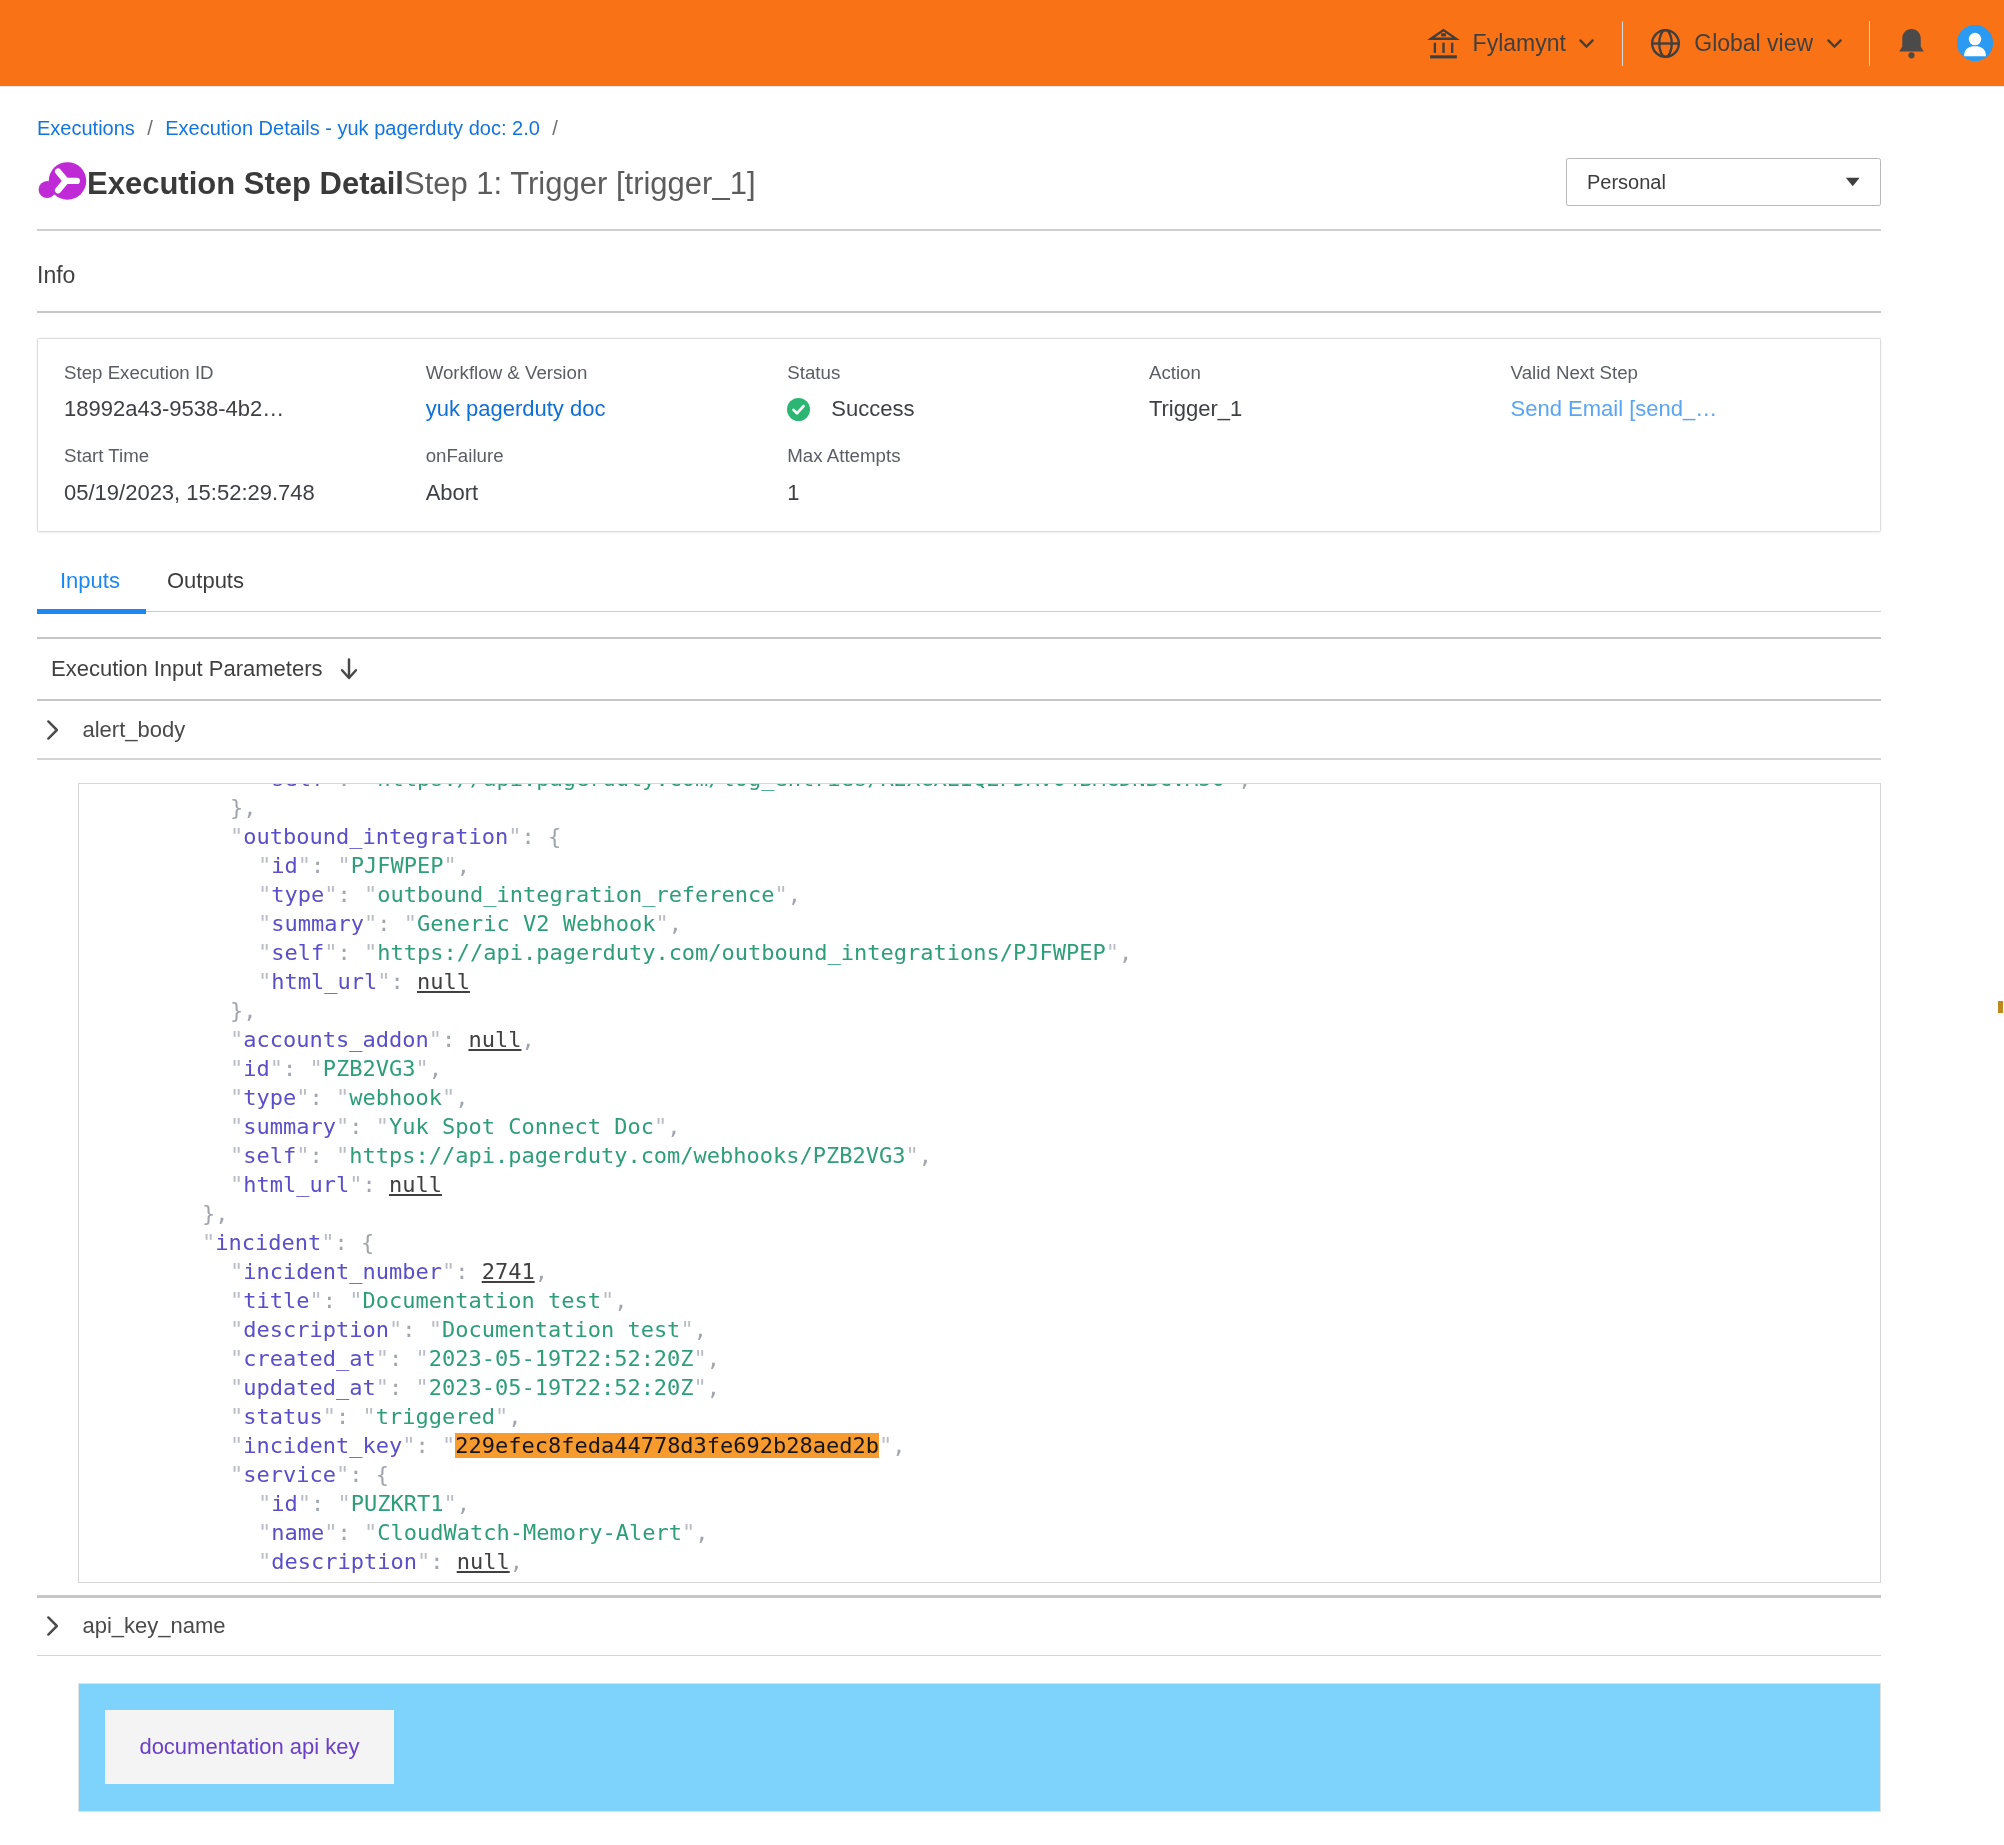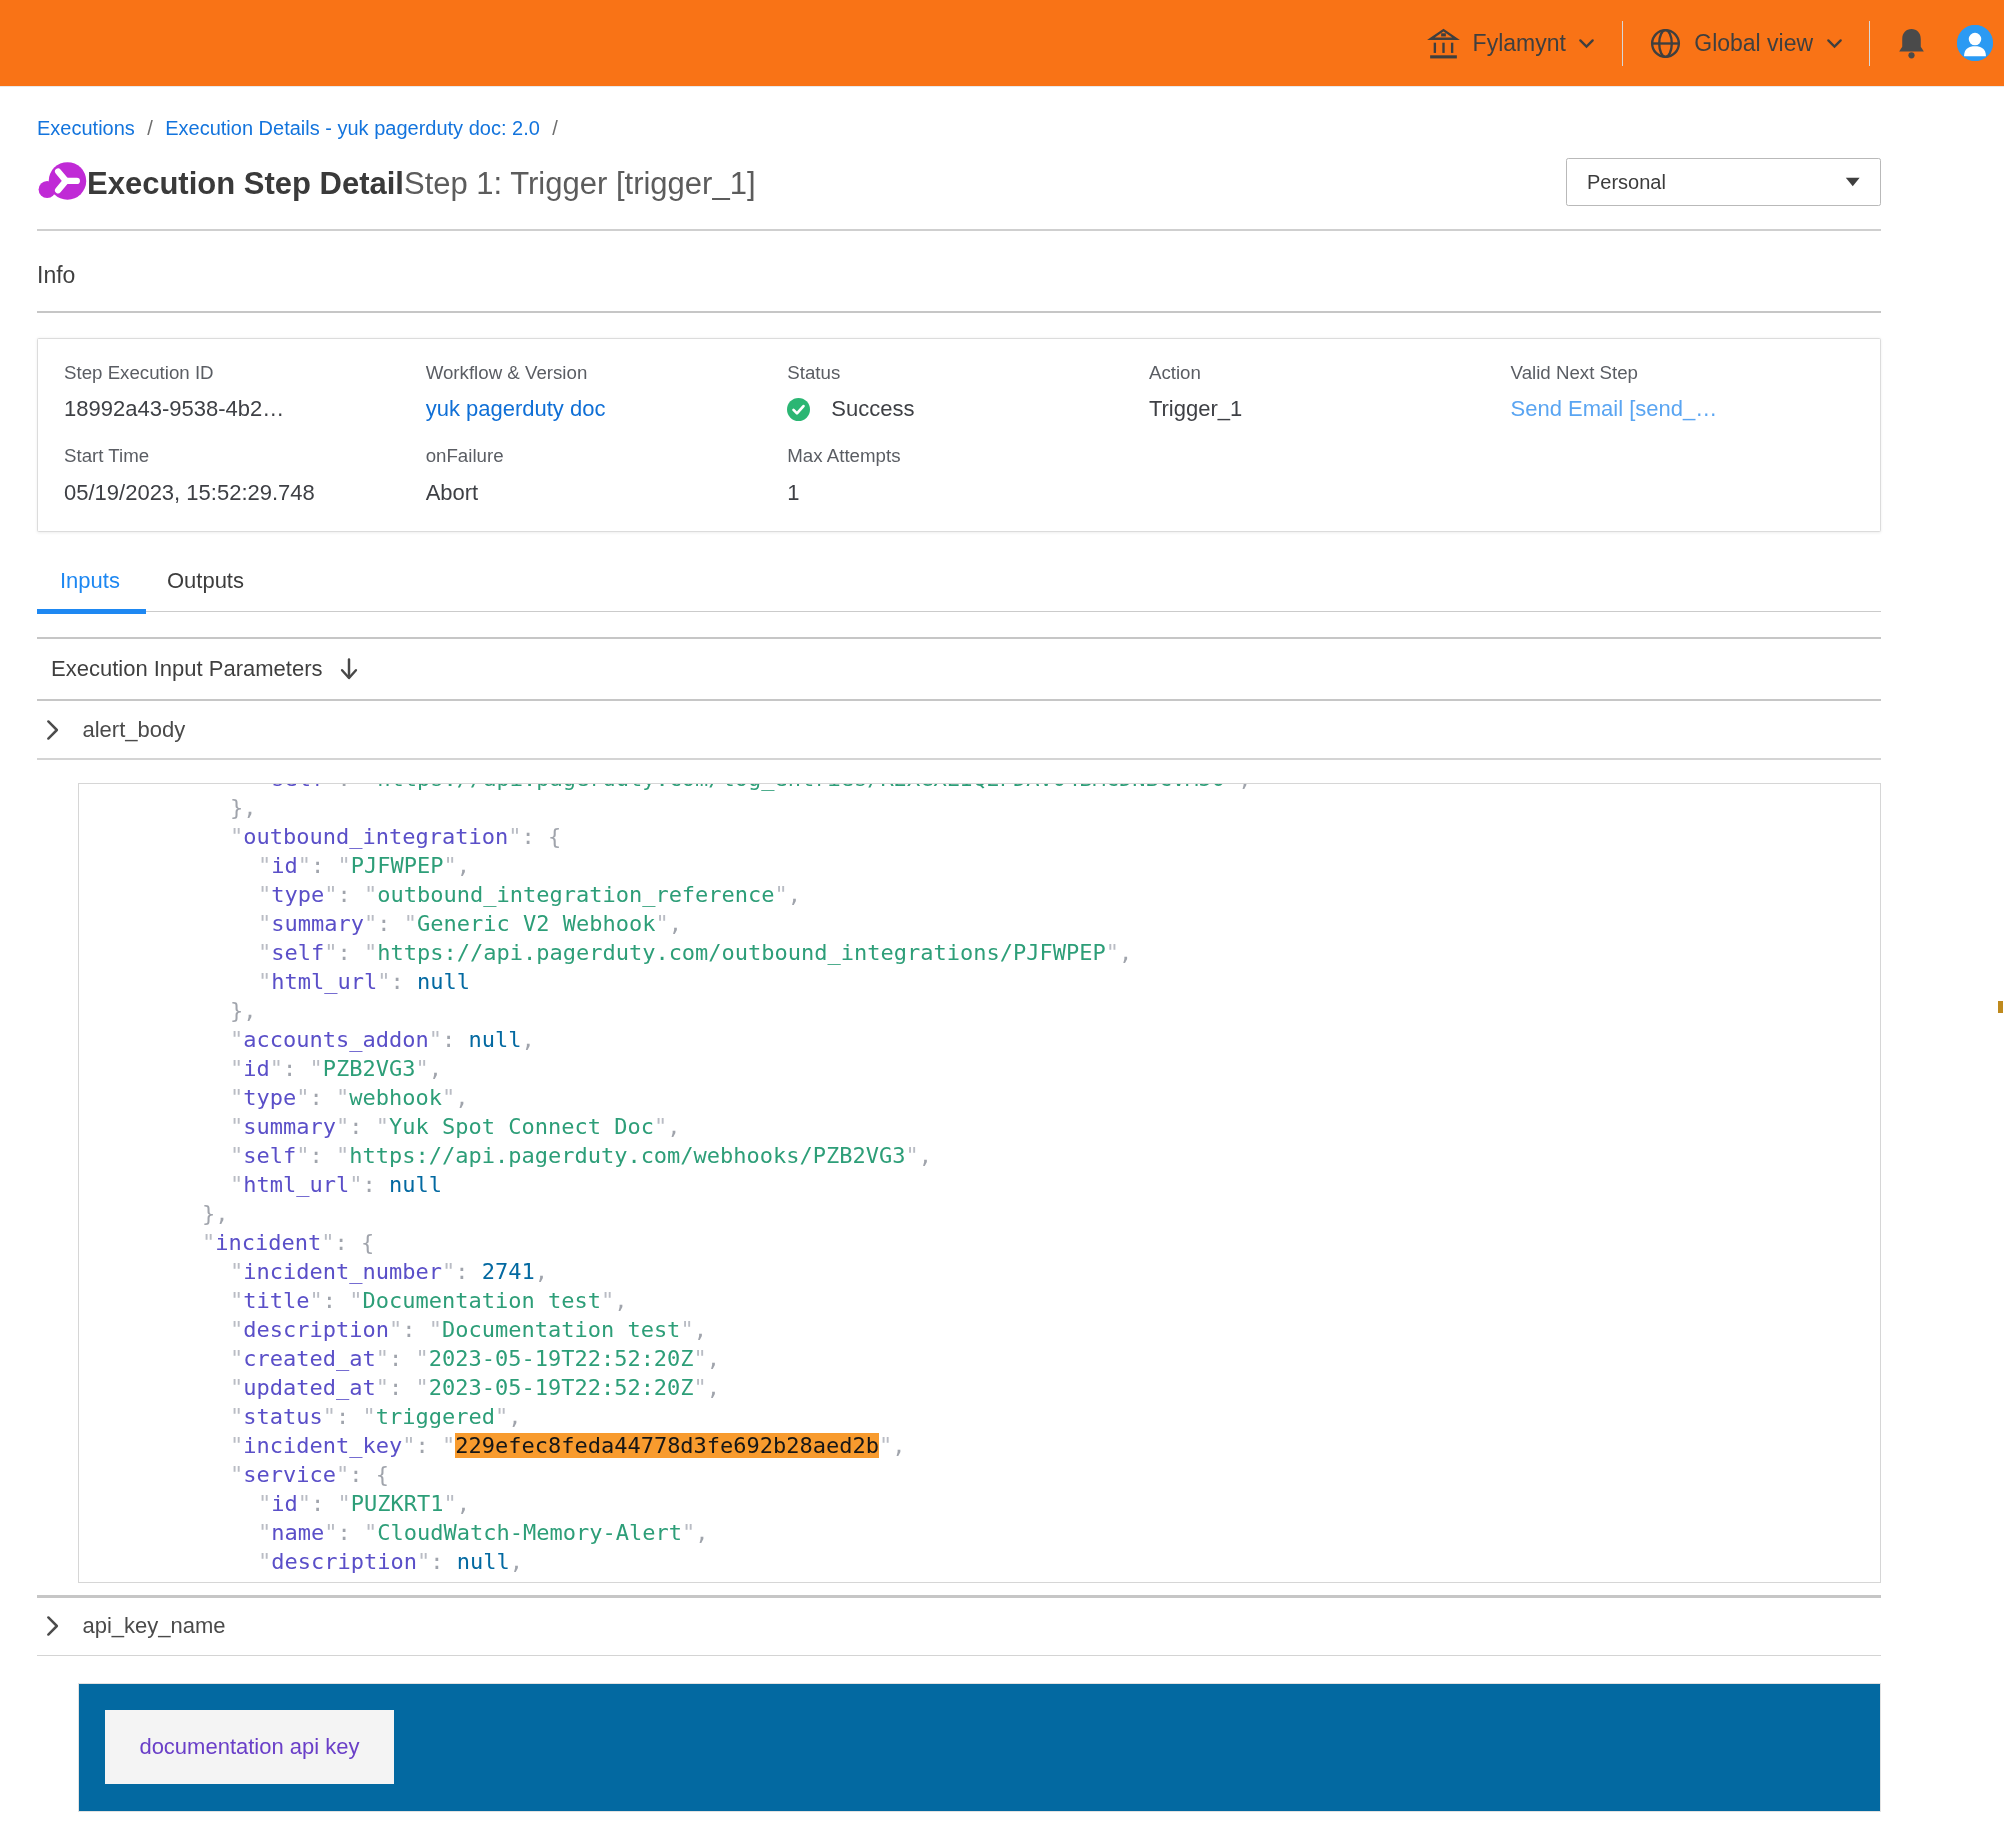--- a/index.html
+++ b/index.html
@@ -56,26 +56,26 @@
     font-size:22px; color:#4a4a4a; cursor:pointer; }
   .expand-row .chev { display:flex; align-items:center; }
 
   .code-block { margin:23px 0 0 41px; width:1803px; height:800px;
     border:0.8px solid #d6d6d6; background:#fff; overflow:hidden; }
   .code-content { margin-top:-20px; padding-left:123px;
     font-family:"DejaVu Sans Mono","Liberation Mono",monospace;
     font-size:22px; line-height:29px; }
   .code-line { height:29px; white-space:pre; }
   .t-k { color:#5a4fc8; } .t-q { color:#b9bcc4; } .t-p { color:#a0a4ac; }
-  .t-s { color:#2d9e78; } .t-n { color:#0369a1; }
+  .t-s { color:#2d9e78; } .t-n { color:#404040;text-decoration:underline; }
   .t-h { background:#f89b2e; color:#161616; }
 
   .mt16 { margin-top:12.4px; }
   .api-box { margin:26.4px 0 0 41px; width:1803px; border:0.8px solid #e2e2e2;
-    background:#0369a1; padding:26.4px; }
+    background:#7dd3fc; padding:26.4px; }
   .chip { display:inline-block; background:#f4f4f4; padding:24px 34px;
     font-size:22px; color:#6a3fc8; }
   .mt44 { margin-top:34px; }
 
   .scroll-marker { position:absolute; right:0.8px; top:1001px; width:5.4px; height:11.7px;
     background:#bf8a1d; }
   svg { display:block; }
 </style>
 </head>
 <body>

